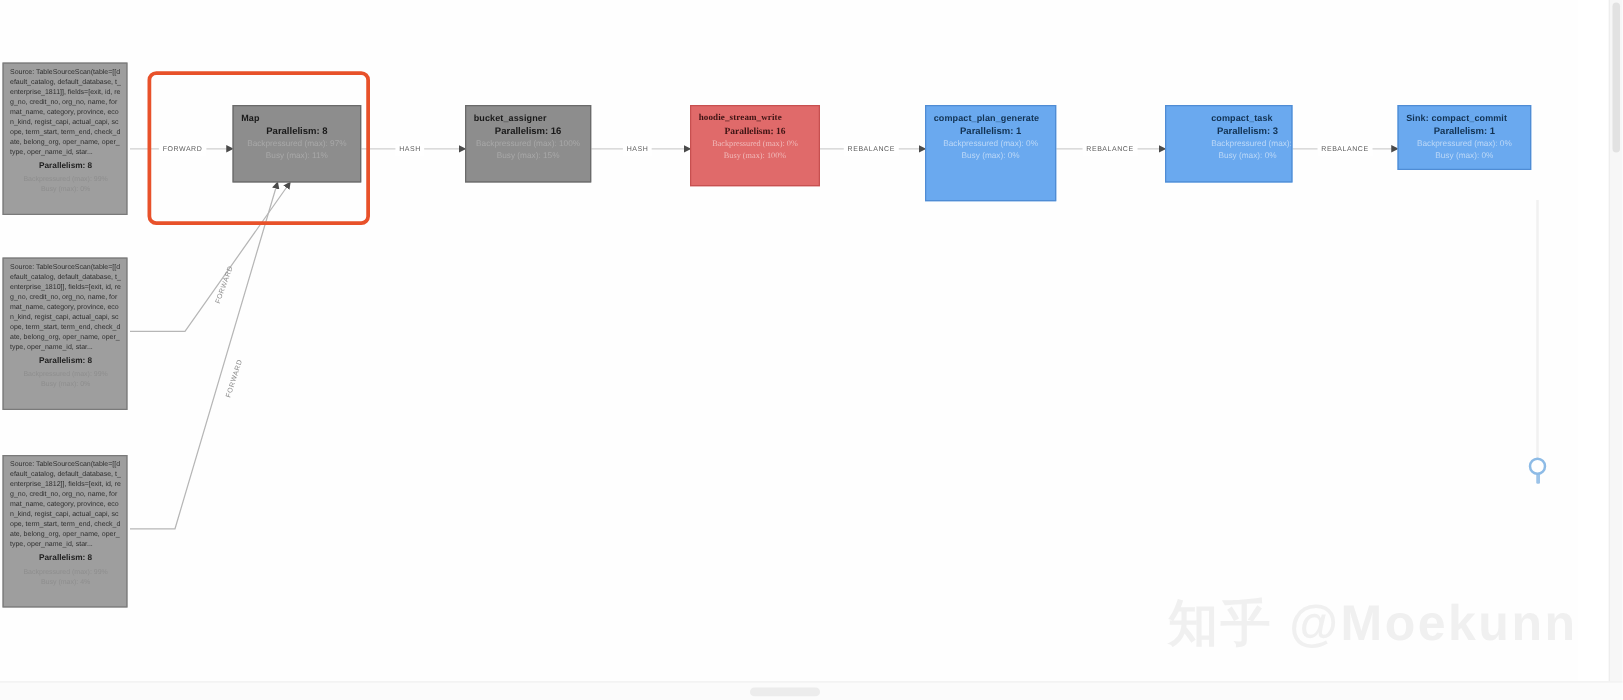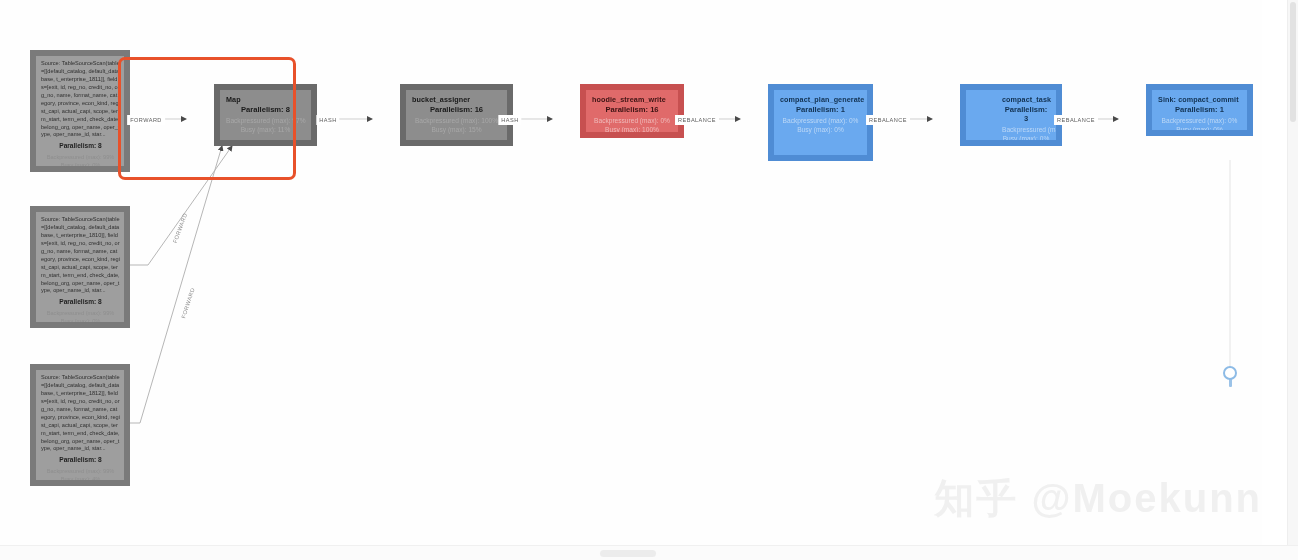--- a/index.html
+++ b/index.html
@@ -35,24 +35,23 @@
     top: 0;
     width: 1262px;
     height: 545px;
     pointer-events: none;
   }
 
   
   .node {
     position: absolute;
     box-sizing: border-box;
-    border: 6px solid #0c4a6e;
+    border: 1px solid #0c4a6e;
     padding: 5px 6px 6px 6px;
     overflow: hidden;
-    margin-left: 28px;
   }
   .node .n-title {
     font-size: 7.2px;
     font-weight: 700;
     line-height: 1.25;
     letter-spacing: .1px;
   }
   .node .n-par {
     font-size: 7.6px;
     font-weight: 700;
@@ -289,30 +288,30 @@
 
     <div class="node grey" style="left:186px; top:84px; width:103px; height:62px;">
       <div class="n-title">Map</div>
       <div class="n-par">Parallelism: 8</div>
       <div class="n-metric">
         <div>Backpressured (max): 97%</div>
         <div>Busy (max): 11%</div>
       </div>
     </div>
 
-    <div class="node grey" style="left:372px; top:84px; width:113px; height:62px;">
+    <div class="node grey" style="left:372px; top:84px; width:101px; height:62px;">
       <div class="n-title">bucket_assigner</div>
       <div class="n-par">Parallelism: 16</div>
       <div class="n-metric">
         <div>Backpressured (max): 100%</div>
         <div>Busy (max): 15%</div>
       </div>
     </div>
 
-    <div class="node red" style="left:552px; top:84px; width:104px; height:54px;">
+    <div class="node red" style="left:552px; top:84px; width:104px; height:65px;font-family:Liberation Serif, serif;">
       <div class="n-title">hoodie_stream_write</div>
       <div class="n-par">Parallelism: 16</div>
       <div class="n-metric">
         <div>Backpressured (max): 0%</div>
         <div>Busy (max): 100%</div>
       </div>
     </div>
 
     <div class="node blue" style="left:740px; top:84px; width:105px; height:77px;">
       <div class="n-title">compact_plan_generate</div>

